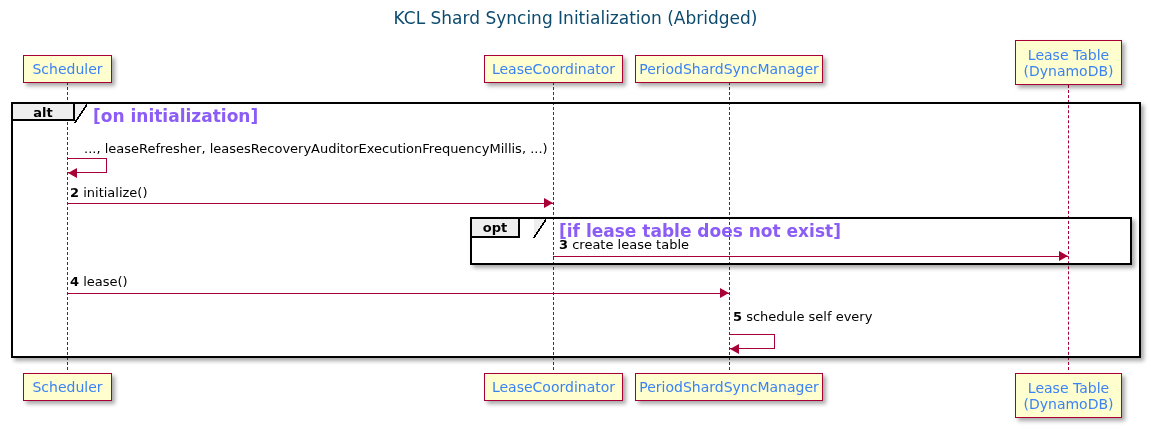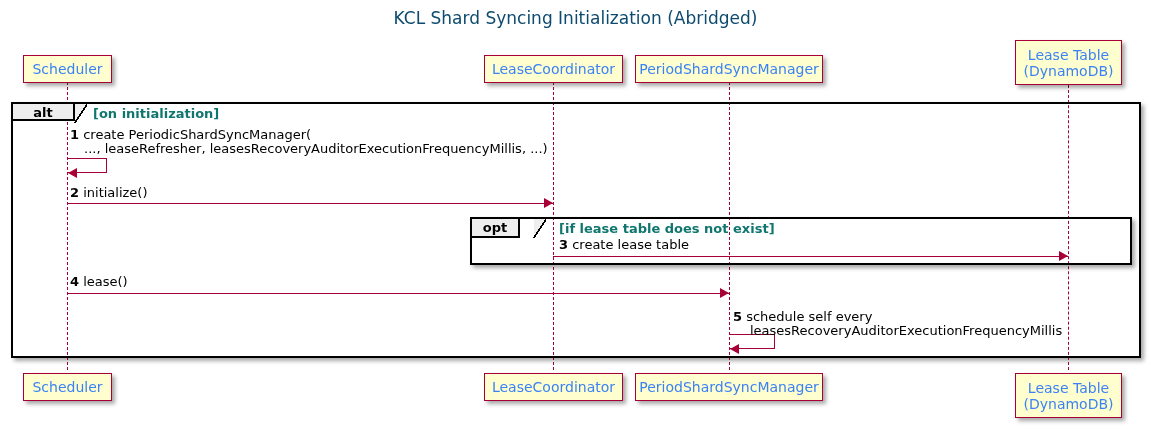--- a/index.html
+++ b/index.html
@@ -80,23 +80,23 @@
     line-height: 18px;
     z-index: 5;
   }
   .fragment-label-notch {
     position: absolute;
     width: 0; height: 0;
     z-index: 5;
   }
   .fragment-cond {
     position: absolute;
-    font-size: 13px;
+    font-size: 17px;
     font-weight: bold;
-    color: #0f766e;
+    color: #8b5cf6;
     white-space: nowrap;
     z-index: 5;
   }
 
   
   .msg-line {
     position: absolute;
     height: 0;
     border-top: 1.6px solid #A80036;
     z-index: 4;
@@ -190,24 +190,20 @@
 
   <div class="participant" style="left:635px; top:373px; width:188px; height:28px;">
     <span>PeriodShardSyncManager</span>
   </div>
 
   <div class="participant" style="left:1015px; top:373px; width:107px; height:45px;">
     <span>Lease Table</span>
     <span>(DynamoDB)</span>
   </div>
 
-  <div class="msg-label" style="left:70px; top:128px;">
-    <span class="msg-num">1</span>
-    <span class="msg-text">create PeriodicShardSyncManager(</span>
-  </div>
   <div class="msg-label" style="left:84px; top:142px;">
     <span class="msg-text">..., leaseRefresher, leasesRecoveryAuditorExecutionFrequencyMillis, ...)</span>
   </div>
   <div class="self-loop" style="left:67px; top:158px; width:40px; height:15px;"></div>
   <div class="msg-arrow left" style="left:68px; top:168px;"></div>
 
   <div class="msg-label" style="left:70px; top:186px;">
     <span class="msg-num">2</span>
     <span class="msg-text">initialize()</span>
   </div>
@@ -225,19 +221,16 @@
     <span class="msg-num">4</span>
     <span class="msg-text">lease()</span>
   </div>
   <div class="msg-line" style="left:67px; top:293px; width:662px;"></div>
   <div class="msg-arrow right" style="left:720px; top:288px;"></div>
 
   <div class="msg-label" style="left:733px; top:310px;">
     <span class="msg-num">5</span>
     <span class="msg-text">schedule self every</span>
   </div>
-  <div class="msg-label" style="left:750px; top:324px;">
-    <span class="msg-text">leasesRecoveryAuditorExecutionFrequencyMillis</span>
-  </div>
   <div class="self-loop" style="left:729px; top:334px; width:46px; height:15px;"></div>
   <div class="msg-arrow left" style="left:730px; top:344px;"></div>
 
 </div>
 
 </body></html>

